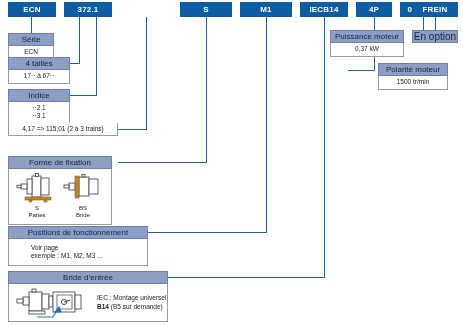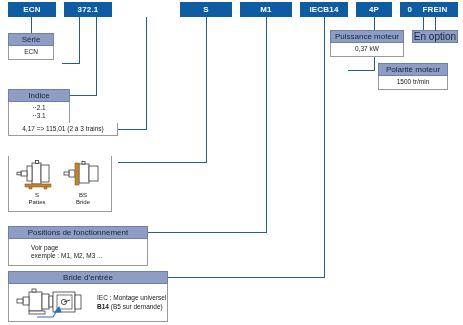--- a/index.html
+++ b/index.html
@@ -87,36 +87,43 @@
 
   <div class="ln-v" style="left:423px;top:17px;height:14px;"></div>
 
   <div class="panel" style="left:8px;top:33px;width:46px;">
     <div class="panel-head">Série</div>
     <div class="panel-body" style="height:14px;">
       <span class="ln">ECN</span>
     </div>
   </div>
 
+  <div class="panel" style="left:8px;top:57px;width:62px;">
+    <div class="panel-head">4 tailles</div>
+    <div class="panel-body" style="height:14px;">
+      <span class="ln">17·· à 67··</span>
+    </div>
+  </div>
 
   <div class="panel" style="left:8px;top:89px;width:62px;">
     <div class="panel-head">Indice</div>
     <div class="panel-body" style="height:22px;">
       <span class="ln">··2.1</span>
       <span class="ln">··3.1</span>
     </div>
   </div>
 
   <div class="panel" style="left:8px;top:123px;width:110px;">
     <div class="panel-body" style="height:13px;">
       <span class="ln">4,17 =&gt; 115,01 (2 à 3 trains)</span>
     </div>
   </div>
 
   <div class="panel" style="left:8px;top:156px;width:104px;">
+    <div class="panel-head">Forme de fixation</div>
     <div class="panel-body" style="height:56px;position:relative;">
 
       <svg class="fig" style="left:6px;top:4px;" width="44" height="32" viewBox="0 0 44 32">
         <g fill="#ffffff" stroke="#3a3a3a" stroke-width="0.8">
           <rect x="17" y="3" width="9" height="21"></rect>
           <rect x="26" y="5" width="8" height="17"></rect>
           <rect x="12" y="6" width="5" height="15"></rect>
           <rect x="6" y="11" width="6" height="5"></rect>
           <rect x="2" y="12.2" width="4" height="2.6"></rect>
           <rect x="20.5" y="0.5" width="3" height="3"></rect>

